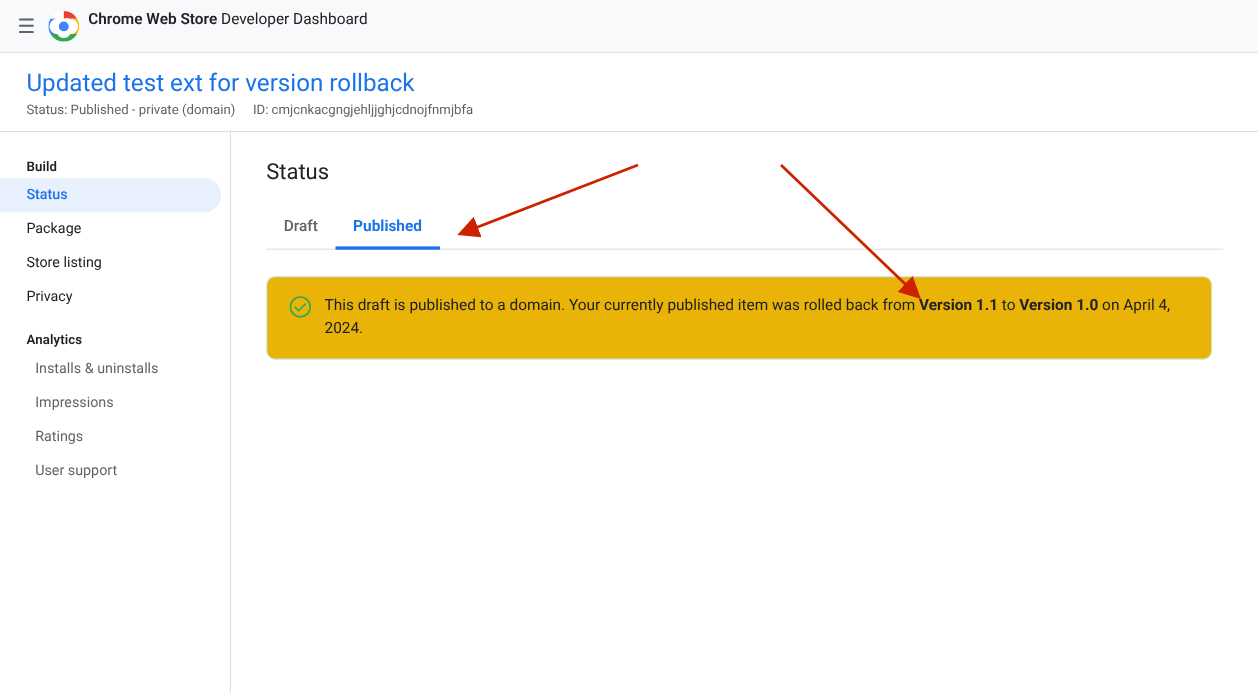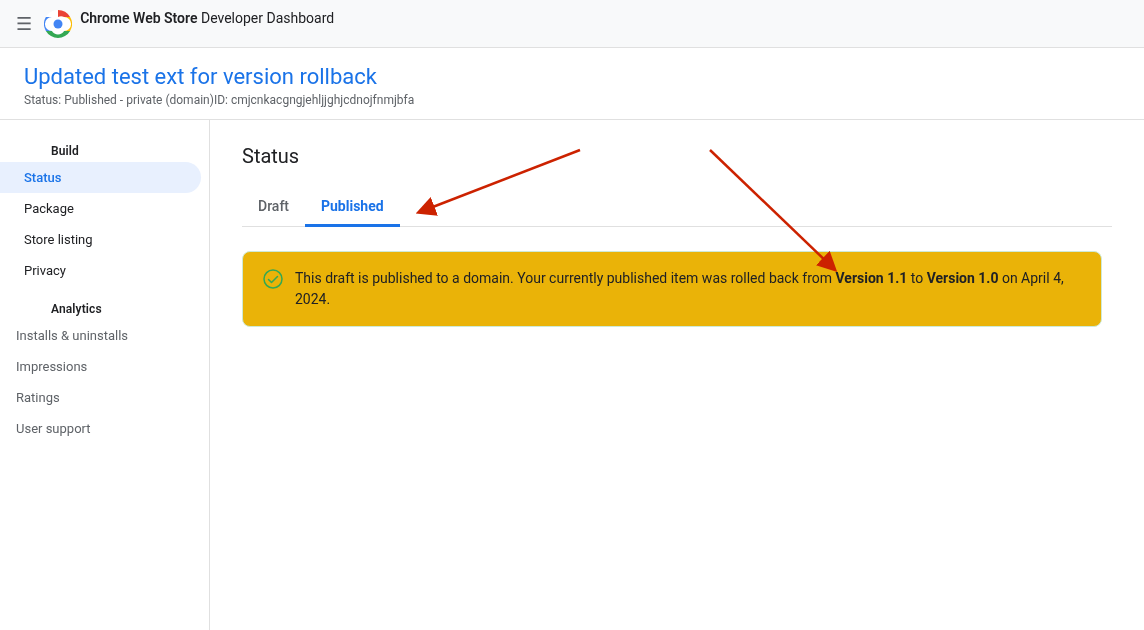--- a/index.html
+++ b/index.html
@@ -50,20 +50,21 @@
     .page-header h1 {
       font-size: 22px;
       font-weight: 400;
       color: #1a73e8;
       margin-bottom: 4px;
     }
     .page-header-meta {
       font-size: 12px;
       color: #5f6368;
       display: flex;
+      gap: 16px;
     }
 
     
     .layout {
       display: flex;
       min-height: calc(630px - 48px - 60px);
     }
 
     
     .sidebar {
@@ -72,39 +73,38 @@
       border-right: 1px solid #e0e0e0;
       padding: 16px 0;
       background: #fff;
     }
     .sidebar-section-label {
       font-size: 12px;
       font-weight: 600;
       color: #202124;
       padding: 8px 24px 4px 24px;
       letter-spacing: 0.01em;
-      margin-left: 27px;
     }
     .sidebar-item {
       display: block;
       padding: 8px 24px;
       font-size: 13px;
       color: #202124;
       cursor: pointer;
       border-radius: 0 20px 20px 0;
       margin-right: 8px;
       text-decoration: none;
     }
     .sidebar-item.active {
       color: #1a73e8;
       background: #e8f0fe;
       font-weight: 500;
     }
     .sidebar-item.sub-item {
-      padding-left: 16px;
+      padding-left: 32px;
       font-size: 13px;
       color: #5f6368;
     }
 
     
     .main-content {
       flex: 1;
       padding: 24px 32px;
     }
     .main-title {

